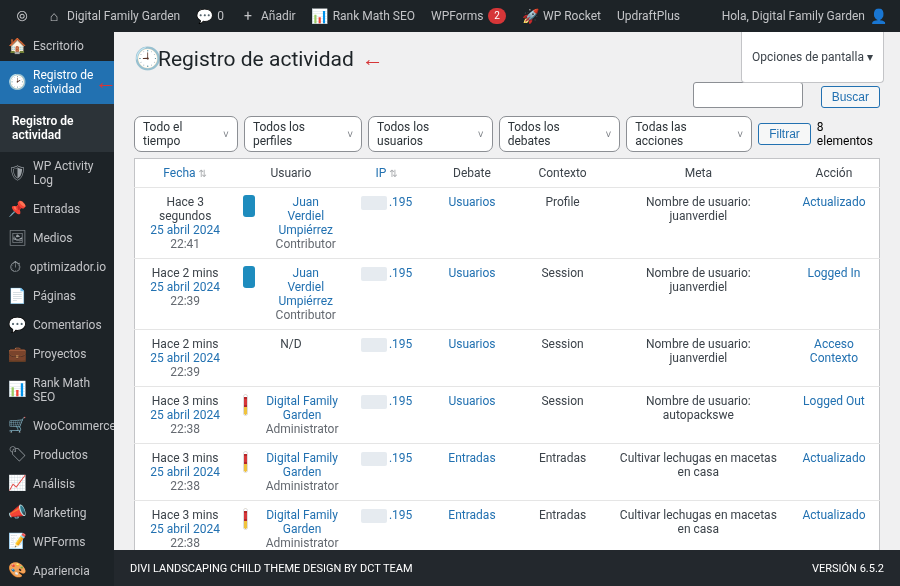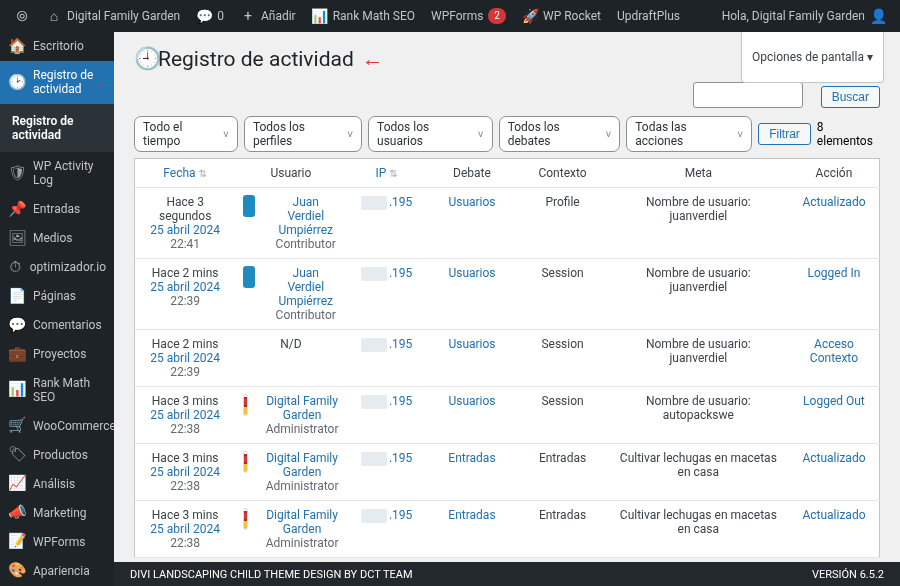--- a/index.html
+++ b/index.html
@@ -57,21 +57,21 @@
 
 col.c-date { width: 98px; }
 col.c-user { width: 108px; }
 col.c-ip { width: 78px; }
 col.c-debate { width: 88px; }
 col.c-ctx { width: 88px; }
 col.c-meta { width: 176px; }
 col.c-action { width: 88px; }
 
 
-#wpfooter { position: absolute; bottom: 0; left: 114px; right: 0; height: 24px; background: #23282d; color: #fff; display: flex; align-items: center; justify-content: space-between; padding: 0 16px; font-size: 11px; }
+#wpfooter { position: absolute; bottom: 0; left: 114px; right: 0; height: 36px; background: #23282d; color: #fff; display: flex; align-items: center; justify-content: space-between; padding: 0 16px; font-size: 11px; }
 </style>
 </head>
 <body>
 
 <div id="adminbar">
   <div class="ab-left">
     <div class="ab-item">
         <span class="ic">⦾</span>
       </div>
     <div class="ab-item">

